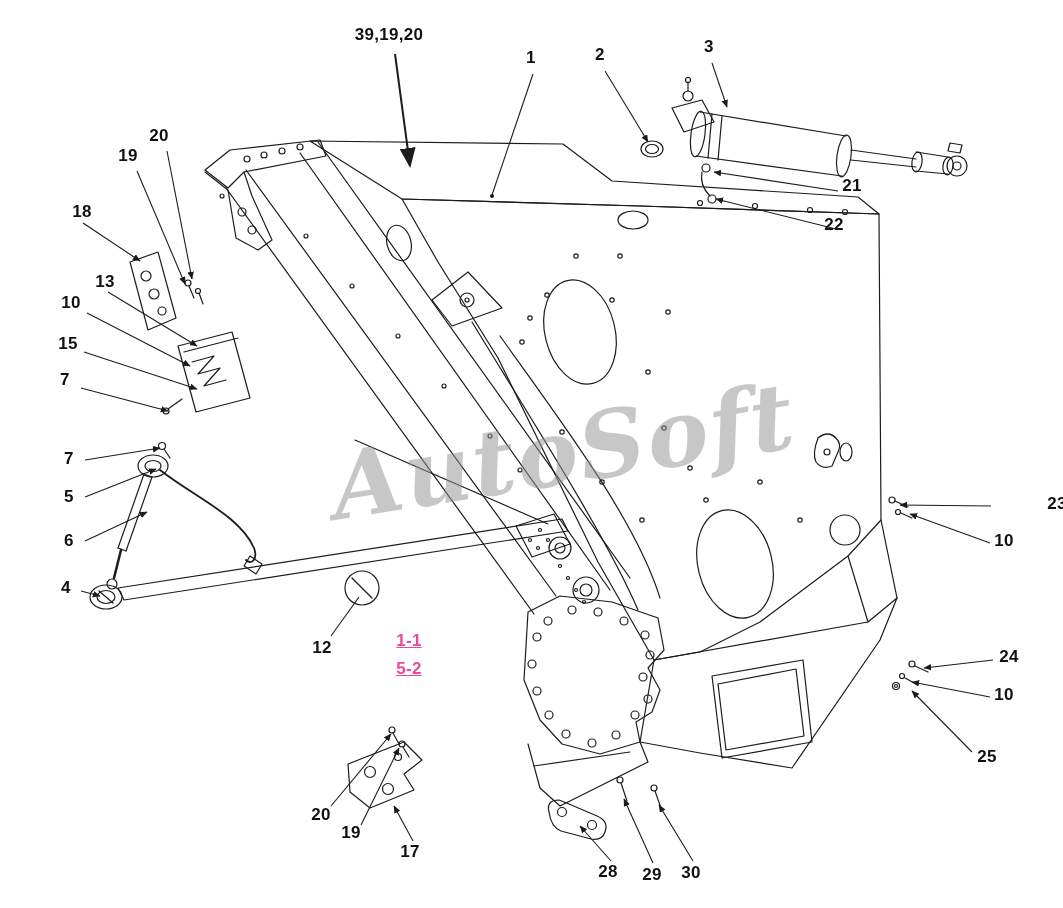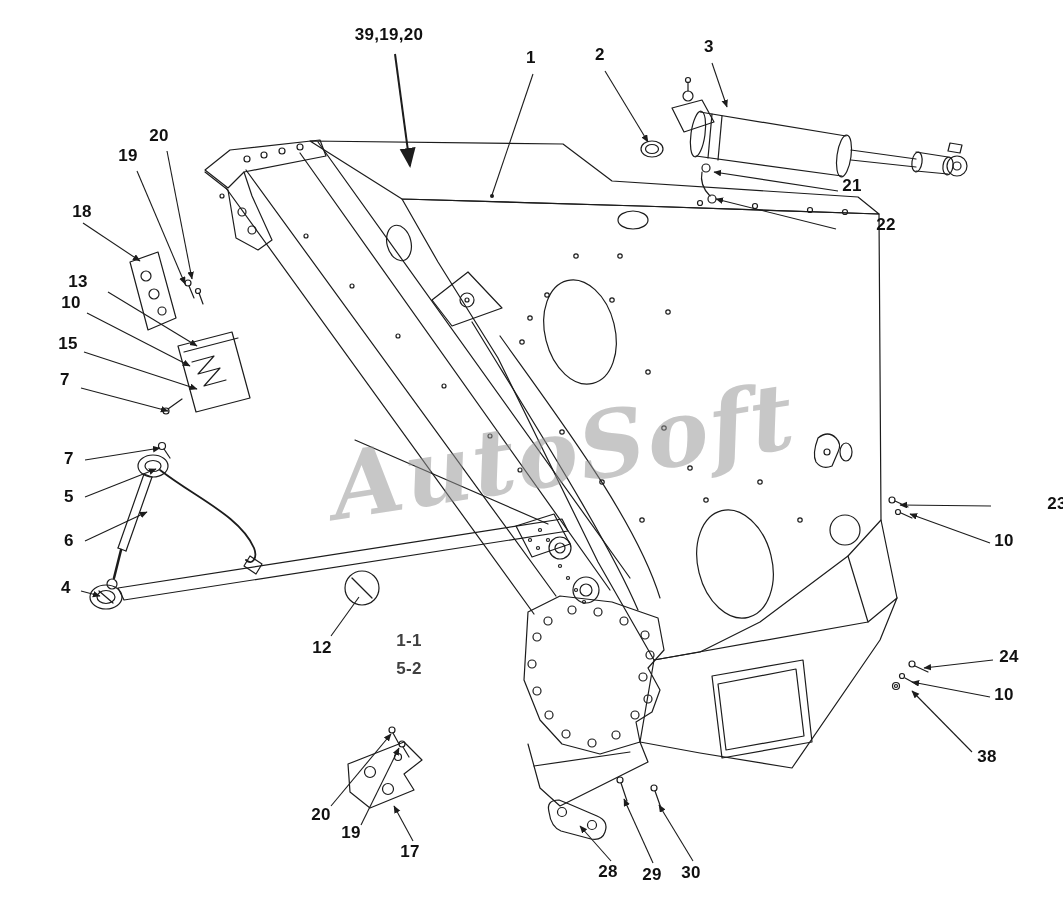--- a/index.html
+++ b/index.html
@@ -15,21 +15,21 @@
     position:absolute;
     transform:translate(-50%,-50%);
     font-weight:bold;
     font-size:17px;
     color:#111111;
     white-space:nowrap;
     letter-spacing:.3px;
     cursor:default;
     user-select:none;
   }
-  .sub-callout{color:#404040;}
+  .sub-callout{color:#ec4899;text-decoration:underline;}
   .watermark{
     position:absolute;
     left:330px;top:398px;
     width:450px;height:120px;
     transform:rotate(-9deg);
     font-family:"DejaVu Serif",serif;
     font-style:italic;
     font-weight:bold;
     font-size:92px;
     line-height:110px;
@@ -286,38 +286,38 @@
     </g>
   </svg>
 
   <div class="watermark">AutoSoft</div>
 
   <div class="callout" style="left:389px;top:35px">39,19,20</div>
   <div class="callout" style="left:531px;top:58px">1</div>
   <div class="callout" style="left:600px;top:55px">2</div>
   <div class="callout" style="left:709px;top:47px">3</div>
   <div class="callout" style="left:852px;top:186px">21</div>
-  <div class="callout" style="left:886px;top:225px">22</div>
+  <div class="callout" style="left:834px;top:225px">22</div>
   <div class="callout" style="left:159px;top:136px">20</div>
   <div class="callout" style="left:128px;top:156px">19</div>
   <div class="callout" style="left:82px;top:212px">18</div>
-  <div class="callout" style="left:78px;top:282px">13</div>
+  <div class="callout" style="left:105px;top:282px">13</div>
   <div class="callout" style="left:71px;top:303px">10</div>
   <div class="callout" style="left:68px;top:344px">15</div>
   <div class="callout" style="left:65px;top:380px">7</div>
   <div class="callout" style="left:69px;top:459px">7</div>
   <div class="callout" style="left:69px;top:497px">5</div>
   <div class="callout" style="left:69px;top:541px">6</div>
   <div class="callout" style="left:66px;top:588px">4</div>
   <div class="callout" style="left:322px;top:648px">12</div>
   <div class="callout" style="left:1057px;top:504px">23</div>
   <div class="callout" style="left:1004px;top:541px">10</div>
   <div class="callout" style="left:1009px;top:657px">24</div>
   <div class="callout" style="left:1004px;top:695px">10</div>
-  <div class="callout" style="left:987px;top:757px">38</div>
+  <div class="callout" style="left:987px;top:757px">25</div>
   <div class="callout" style="left:321px;top:815px">20</div>
   <div class="callout" style="left:351px;top:833px">19</div>
   <div class="callout" style="left:410px;top:852px">17</div>
   <div class="callout" style="left:608px;top:872px">28</div>
   <div class="callout" style="left:652px;top:875px">29</div>
   <div class="callout" style="left:691px;top:873px">30</div>
 
   <div class="callout sub-callout" style="left:409px;top:641px">1-1</div>
   <div class="callout sub-callout" style="left:409px;top:669px">5-2</div>
 

